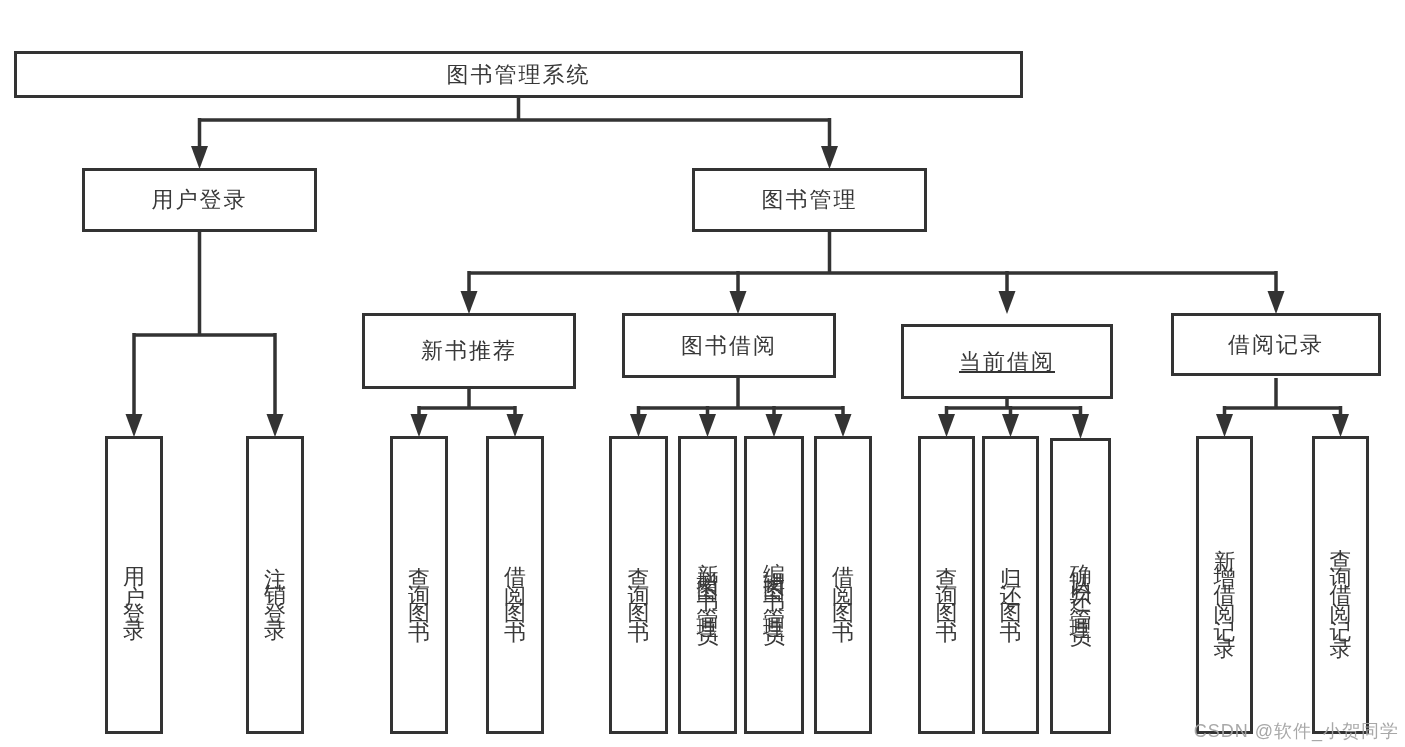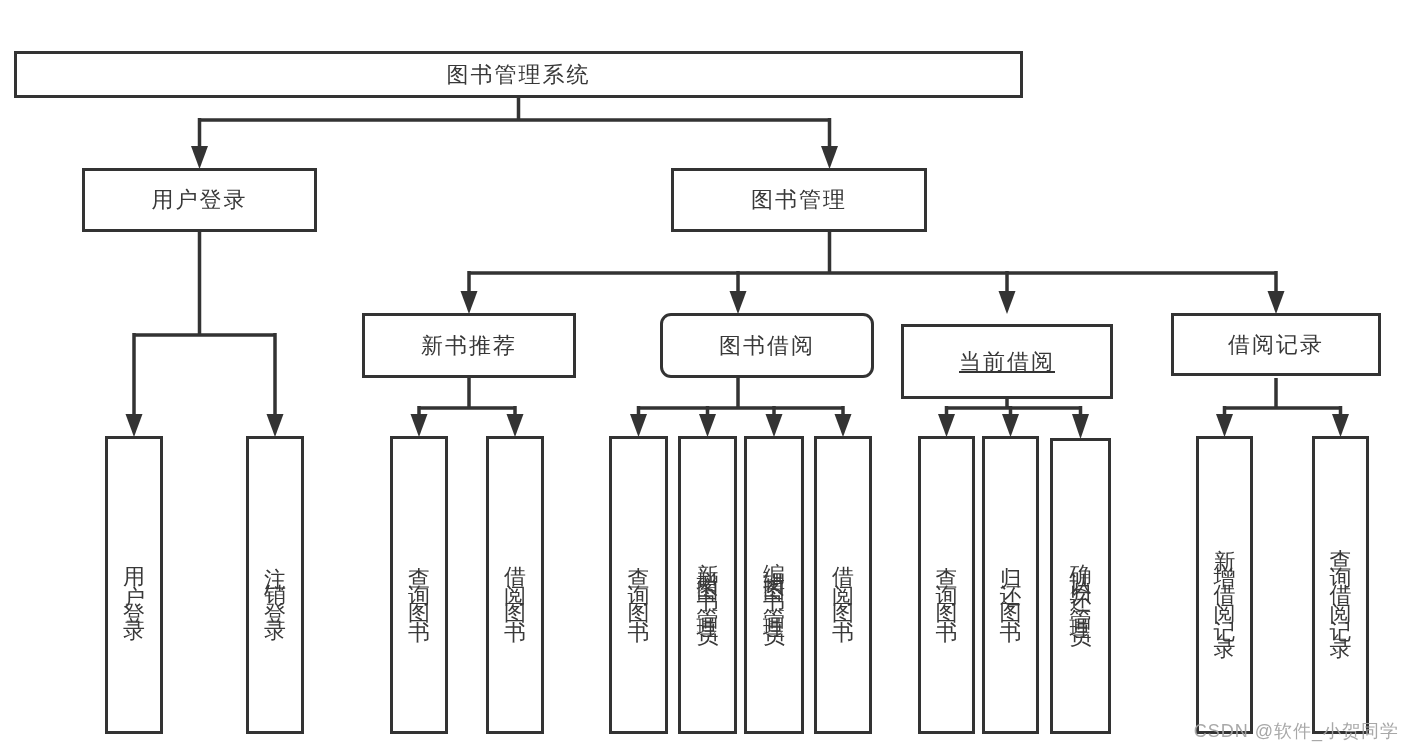--- a/index.html
+++ b/index.html
@@ -69,28 +69,28 @@
     </g>
   </svg>
 
   <div class="node h" style="left:14px;top:13px;width:1009px;height:47px;margin-top:38px;">
     <span class="label">图书管理系统</span>
   </div>
 
   <div class="node h" style="left:82px;top:168px;width:235px;height:64px;">
     <span class="label">用户登录</span>
   </div>
-  <div class="node h" style="left:671px;top:168px;width:256px;height:64px;">
+  <div class="node h" style="left:692px;top:168px;width:235px;height:64px;">
     <span class="label">图书管理</span>
   </div>
 
-  <div class="node h" style="left:362px;top:313px;width:214px;height:65px;">
+  <div class="node h" style="left:362px;top:313px;width:214px;height:76px;">
     <span class="label">新书推荐</span>
   </div>
-  <div class="node h" style="left:660px;top:313px;width:214px;height:65px;border-radius:11px;">
+  <div class="node h" style="left:622px;top:313px;width:214px;height:65px;">
     <span class="label">图书借阅</span>
   </div>
   <div class="node h" style="left:901px;top:324px;width:212px;height:75px;text-decoration:underline;">
     <span class="label">当前借阅</span>
   </div>
   <div class="node h" style="left:1171px;top:313px;width:210px;height:63px;">
     <span class="label">借阅记录</span>
   </div>
 
   <div class="node v" style="left:105px;top:436px;width:58px;height:298px;">

